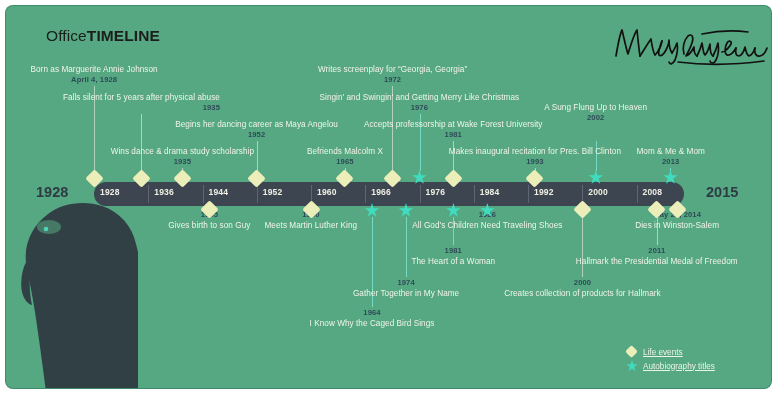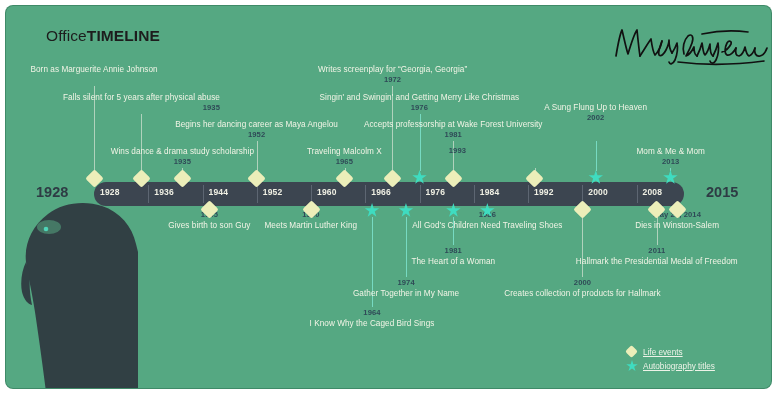--- a/index.html
+++ b/index.html
@@ -102,20 +102,21 @@
         <div class="leader" style="left: 529px; top: 162px; height: 5px;"></div>
         <div class="leader" style="left: 576px; top: 209px; height: 62px;"></div>
         <div class="leader star-leader" style="left: 590px; top: 135px; height: 30px;"></div>
         <div class="leader" style="left: 651px; top: 209px; height: 30px;"></div>
         <div class="leader star-leader" style="left: 664px; top: 162px; height: 3px;"></div>
         <div class="leader" style="left: 671px; top: 209px; height: 0px;"></div>
       </div>
     <div id="labels">
         <div class="lbl above" style="left: 24.5px; top: 58px;">
           <div class="title">Born as Marguerite Annie Johnson</div>
+          <div class="date">April 4, 1928</div>
         </div>
         <div class="lbl above" style="left: 56.9713px; top: 86px; text-align: right;">
           <div class="title">Falls silent for 5 years after physical abuse</div>
           <div class="date">1935</div>
         </div>
         <div class="lbl above" style="left: 104.661px; top: 140px;">
           <div class="title">Wins dance &amp; drama study scholarship</div>
           <div class="date">1935</div>
         </div>
         <div class="lbl below" style="left: 162.287px; top: 204px;">
@@ -124,21 +125,21 @@
         </div>
         <div class="lbl above" style="left: 169.259px; top: 113px;">
           <div class="title">Begins her dancing career as Maya Angelou</div>
           <div class="date">1952</div>
         </div>
         <div class="lbl below" style="left: 258.511px; top: 204px;">
           <div class="date">1960</div>
           <div class="title">Meets Martin Luther King</div>
         </div>
         <div class="lbl above" style="left: 300.92px; top: 140px;">
-          <div class="title">Traveling Malcolm X</div>
+          <div class="title">Befriends Malcolm X</div>
           <div class="date">1965</div>
         </div>
         <div class="lbl below" style="left: 303.546px; top: 302px;">
           <div class="date">1964</div>
           <div class="title">I Know Why the Caged Bird Sings</div>
         </div>
         <div class="lbl above" style="left: 311.891px; top: 58px;">
           <div class="title">Writes screenplay for “Georgia, Georgia”</div>
           <div class="date">1972</div>
         </div>
@@ -156,20 +157,21 @@
         </div>
         <div class="lbl above" style="left: 357.925px; top: 113px;">
           <div class="title">Accepts professorship at Wake Forest University</div>
           <div class="date">1981</div>
         </div>
         <div class="lbl below" style="left: 406.333px; top: 204px;">
           <div class="date">1986</div>
           <div class="title">All God's Children Need Traveling Shoes</div>
         </div>
         <div class="lbl above" style="left: 442.805px; top: 140px;">
+          <div class="title">Makes inaugural recitation for Pres. Bill Clinton</div>
           <div class="date">1993</div>
         </div>
         <div class="lbl below" style="left: 498.276px; top: 272px;">
           <div class="date">2000</div>
           <div class="title">Creates collection of products for Hallmark</div>
         </div>
         <div class="lbl above" style="left: 538.339px; top: 96px;">
           <div class="title">A Sung Flung Up to Heaven</div>
           <div class="date">2002</div>
         </div>

